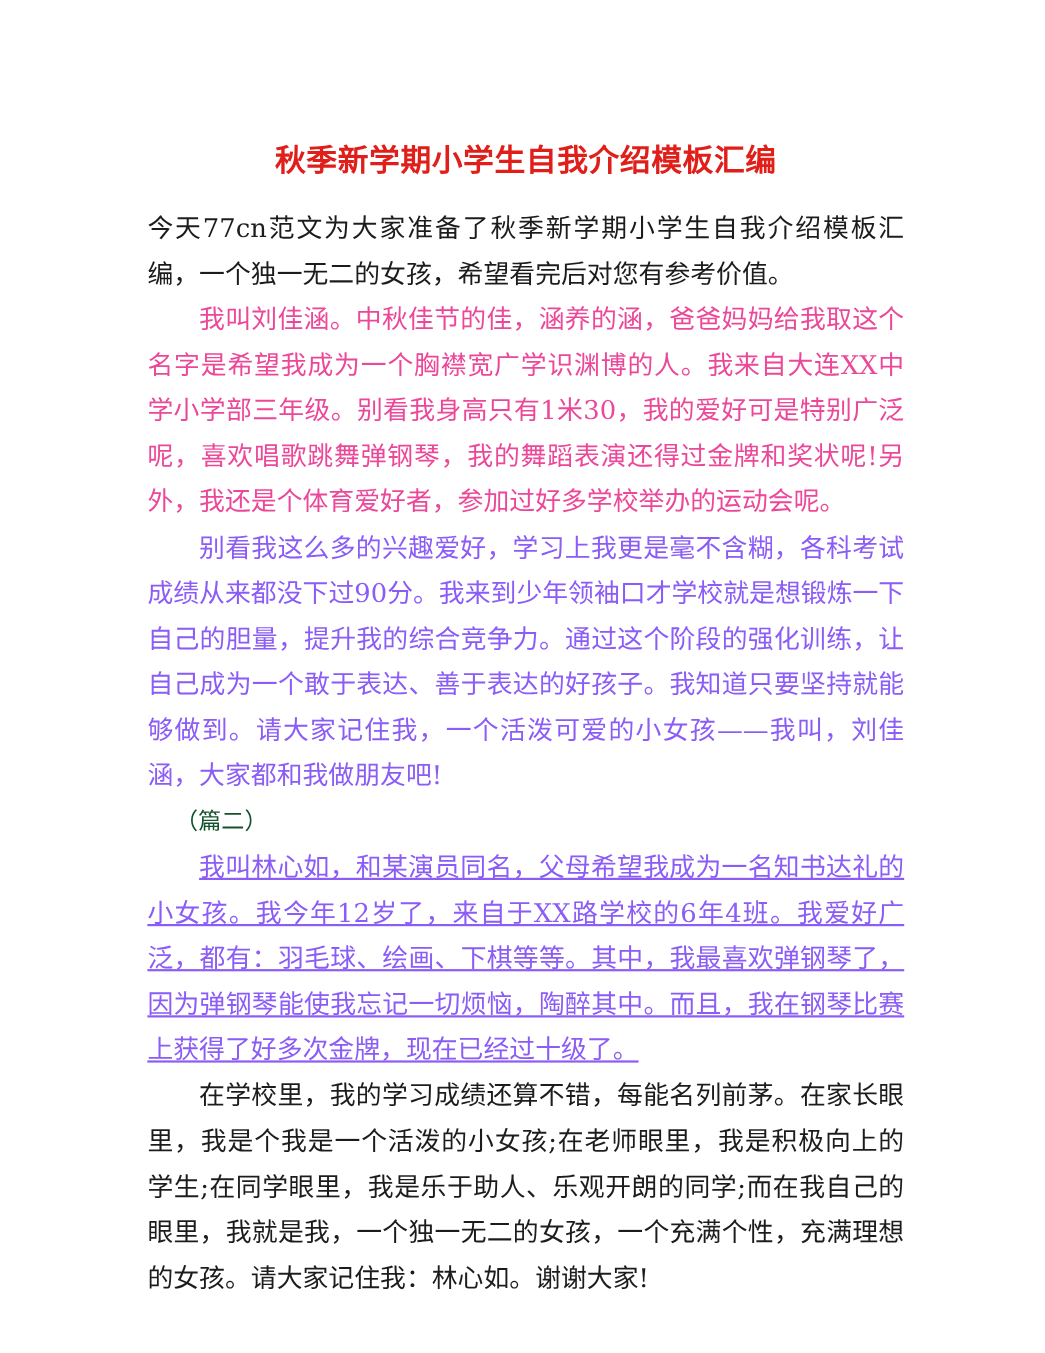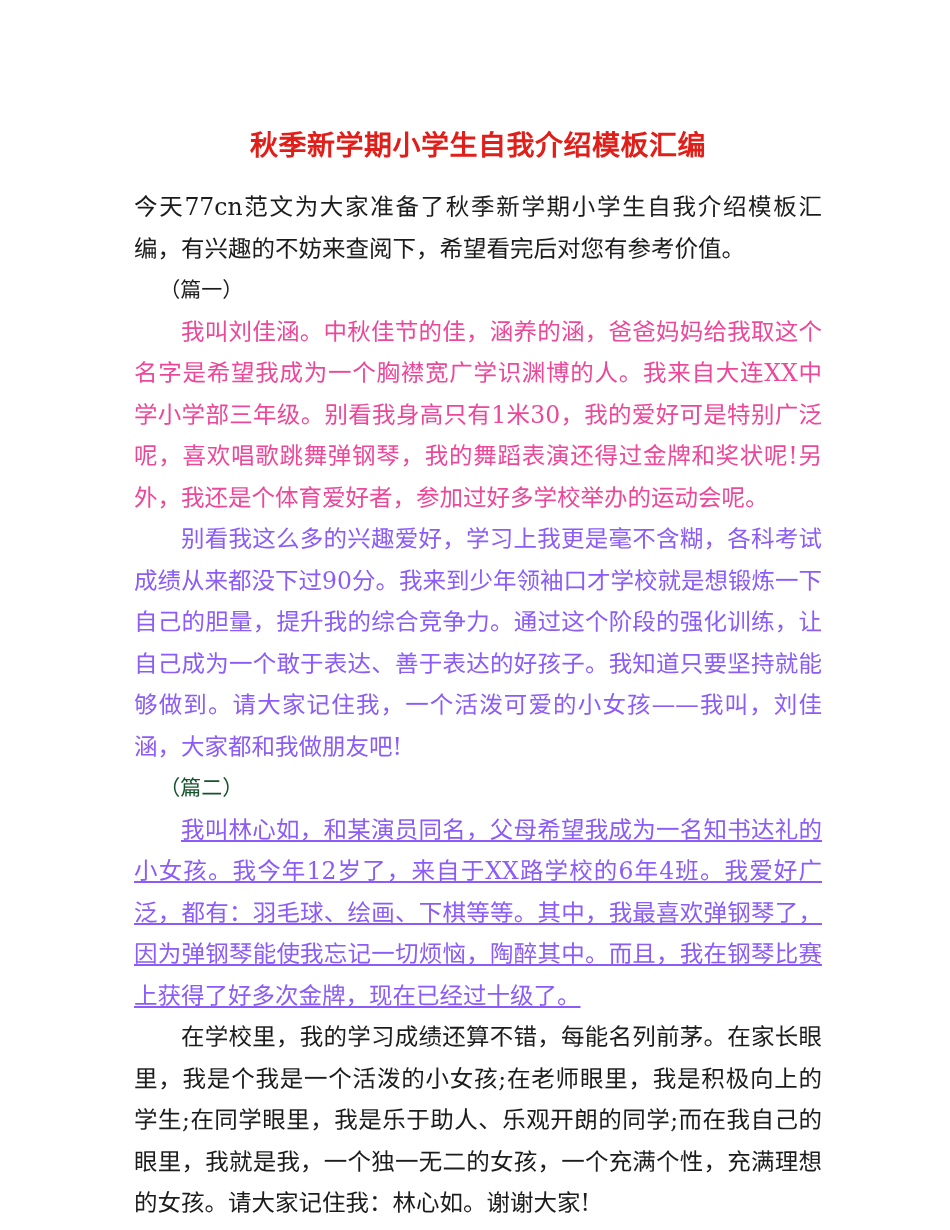--- a/index.html
+++ b/index.html
@@ -70,23 +70,22 @@
 </head>
 <body style="background: rgb(255, 255, 255);">
 
 <div class="page" style="background: rgb(255, 255, 255);">
   <div class="content">
 
     <h1 class="doc-title" style="color: rgb(224, 31, 26);">秋季新学期小学生自我介绍模板汇编</h1>
 
     <div class="body-block">
 
-      <p class="para" style="color: rgb(28, 28, 28);">今天77cn范文为大家准备了秋季新学期小学生自我介绍模板汇编，有兴趣的不妨来查阅下，希望看完后对您有参考价值。</p>
+      <p class="para" style="color: rgb(28, 28, 28);">今天77cn范文为大家准备了秋季新学期小学生自我介绍模板汇编，一个独一无二的女孩，希望看完后对您有参考价值。</p>
 
-      <p class="section-marker" style="color: rgb(28, 28, 28);">（篇一）</p>
 
       <p class="para indent" style="color: #ec4899;">我叫刘佳涵。中秋佳节的佳，涵养的涵，爸爸妈妈给我取这个名字是希望我成为一个胸襟宽广学识渊博的人。我来自大连XX中学小学部三年级。别看我身高只有1米30，我的爱好可是特别广泛呢，喜欢唱歌跳舞弹钢琴，我的舞蹈表演还得过金牌和奖状呢!另外，我还是个体育爱好者，参加过好多学校举办的运动会呢。</p>
 
       <p class="para indent" style="color: #8b5cf6;">别看我这么多的兴趣爱好，学习上我更是毫不含糊，各科考试成绩从来都没下过90分。我来到少年领袖口才学校就是想锻炼一下自己的胆量，提升我的综合竞争力。通过这个阶段的强化训练，让自己成为一个敢于表达、善于表达的好孩子。我知道只要坚持就能够做到。请大家记住我，一个活泼可爱的小女孩——我叫，刘佳涵，大家都和我做朋友吧!</p>
 
       <p class="section-marker" style="color: #14532d;">（篇二）</p>
 
       <p class="para indent" style="color: #8b5cf6; text-decoration: underline;">我叫林心如，和某演员同名，父母希望我成为一名知书达礼的小女孩。我今年12岁了，来自于XX路学校的6年4班。我爱好广泛，都有：羽毛球、绘画、下棋等等。其中，我最喜欢弹钢琴了，因为弹钢琴能使我忘记一切烦恼，陶醉其中。而且，我在钢琴比赛上获得了好多次金牌，现在已经过十级了。</p>
 
       <p class="para indent" style="color: rgb(28, 28, 28);">在学校里，我的学习成绩还算不错，每能名列前茅。在家长眼里，我是个我是一个活泼的小女孩;在老师眼里，我是积极向上的学生;在同学眼里，我是乐于助人、乐观开朗的同学;而在我自己的眼里，我就是我，一个独一无二的女孩，一个充满个性，充满理想的女孩。请大家记住我：林心如。谢谢大家!</p>

